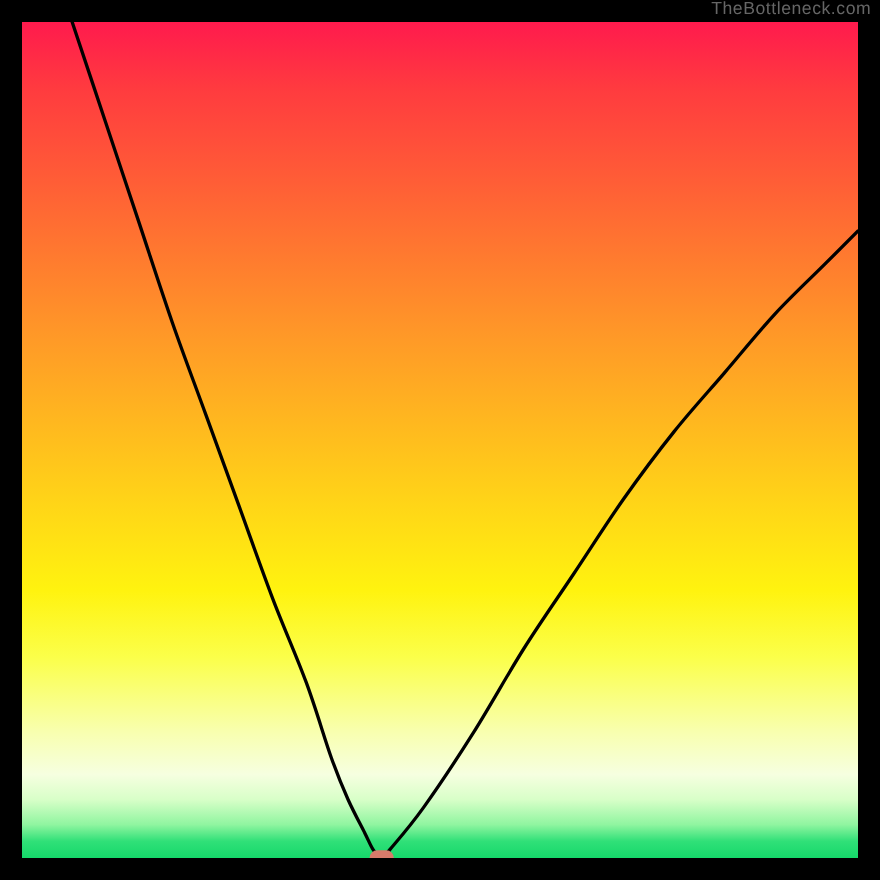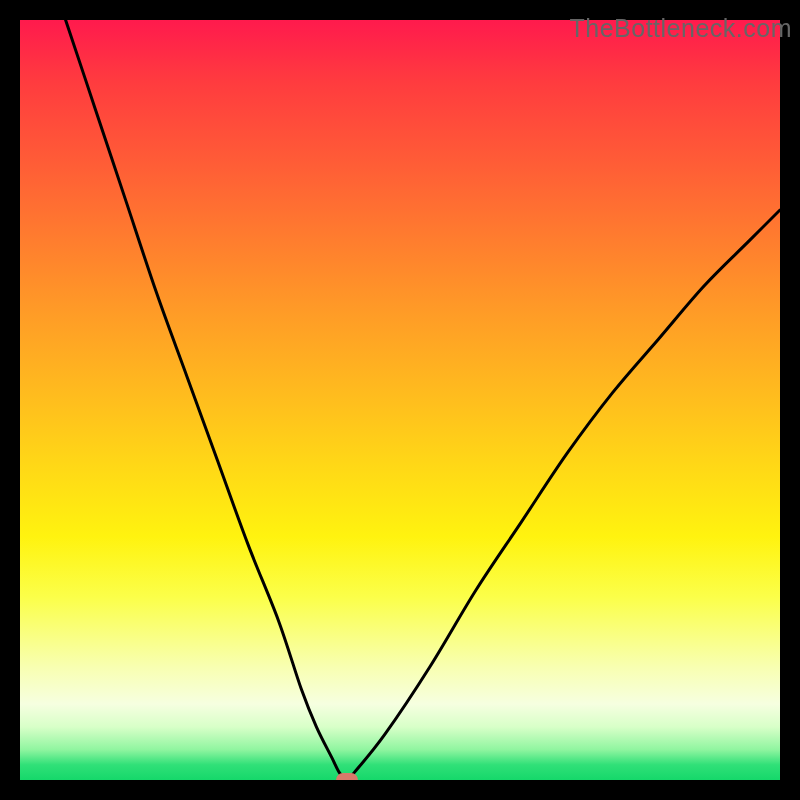--- a/index.html
+++ b/index.html
@@ -55,24 +55,24 @@
   .marker {
     position: absolute;
     width: 22px;
     height: 14px;
     border-radius: 7px;
     background: #d77a6a;
     transform: translate(-50%, -50%);
   }
   .watermark {
     position: absolute;
-    top: 14px;
+    top: 0;
     right: 8px;
     color: #666;
-    font-size: 25px;
+    font-size: 16px;
     letter-spacing: 0.5px;
     font-weight: 500;
     font-family: Arial, Helvetica, sans-serif;
   }
 </style>
 </head>
 <body>
 
 <div class="frame">
 

